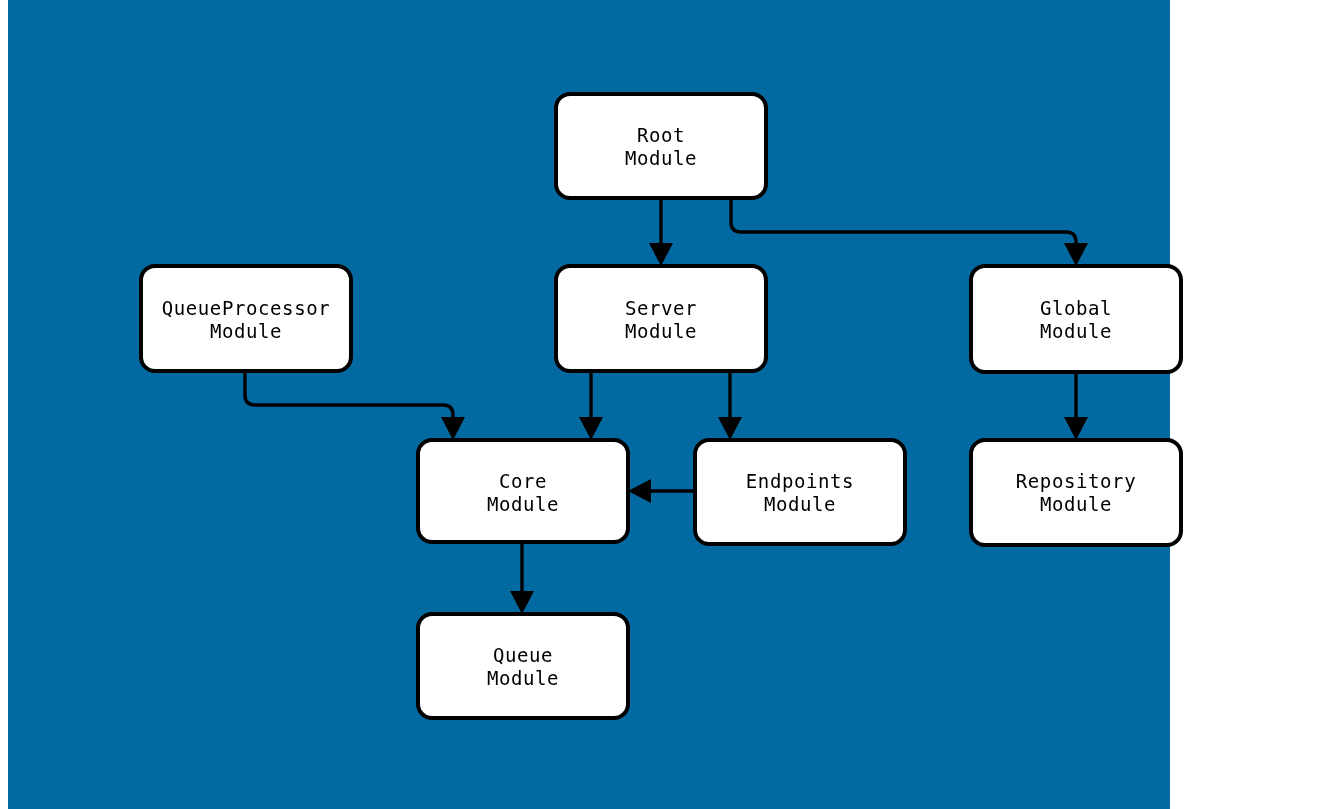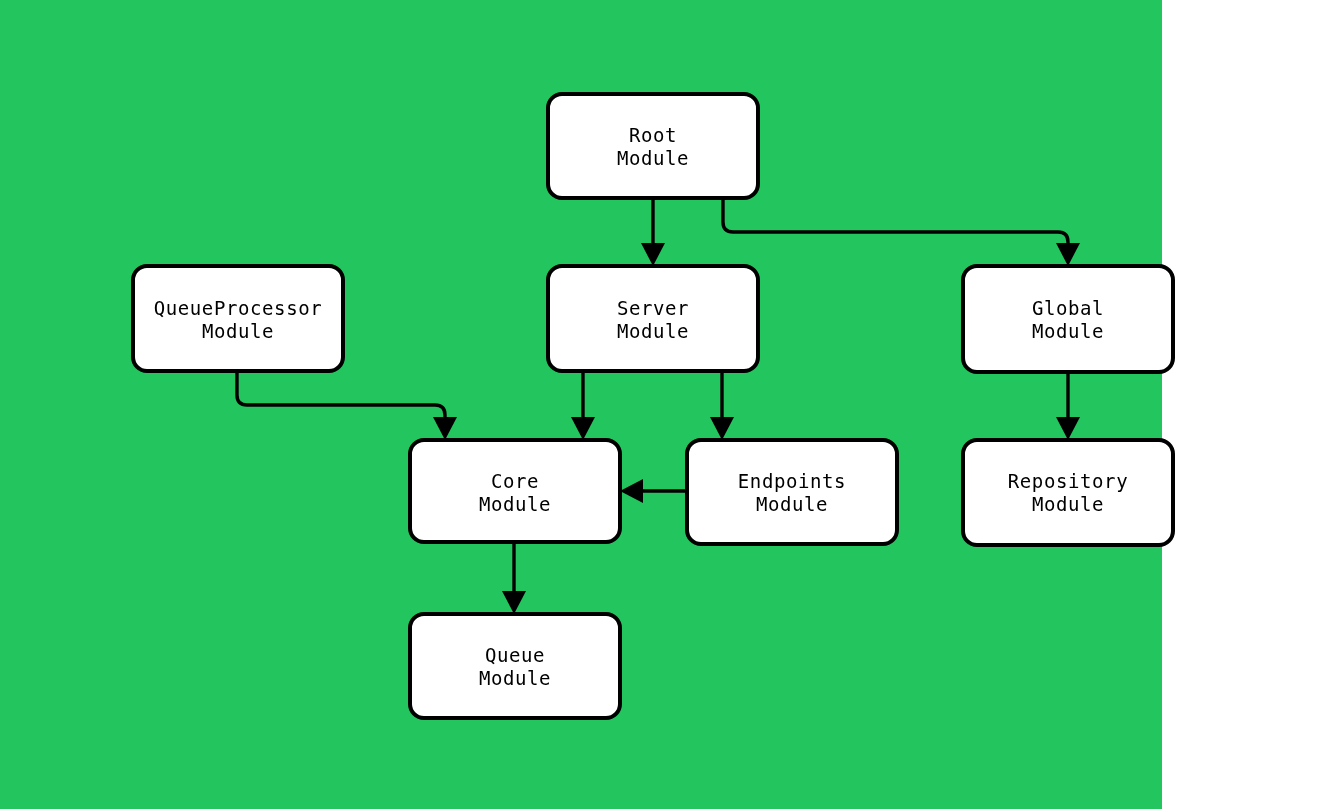--- a/index.html
+++ b/index.html
@@ -10,21 +10,22 @@
   body {
     width: 1337px;
     height: 809px;
     font-family: "DejaVu Sans Mono", "Liberation Mono", monospace;
     overflow: hidden;
   }
   #diagram-canvas {
     position: relative;
     width: 1162px;
     height: 809px;
-    background: #22c55e;
+    background: #0369a1;
+    margin-left: 8px;
   }
   svg.diagram-svg {
     position: absolute;
     top: 0;
     left: 0;
     width: 1337px;
     height: 809px;
     display: block;
   }
   .node-rect {

